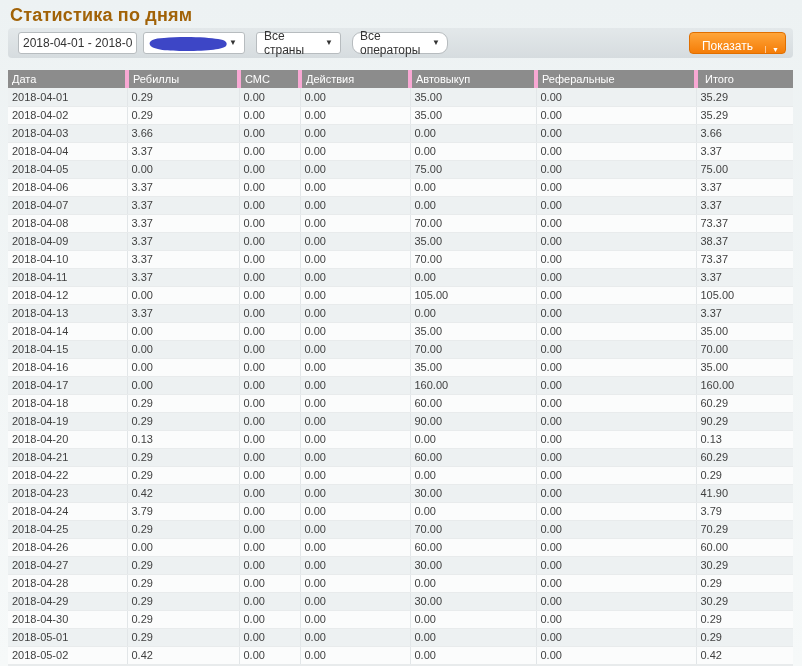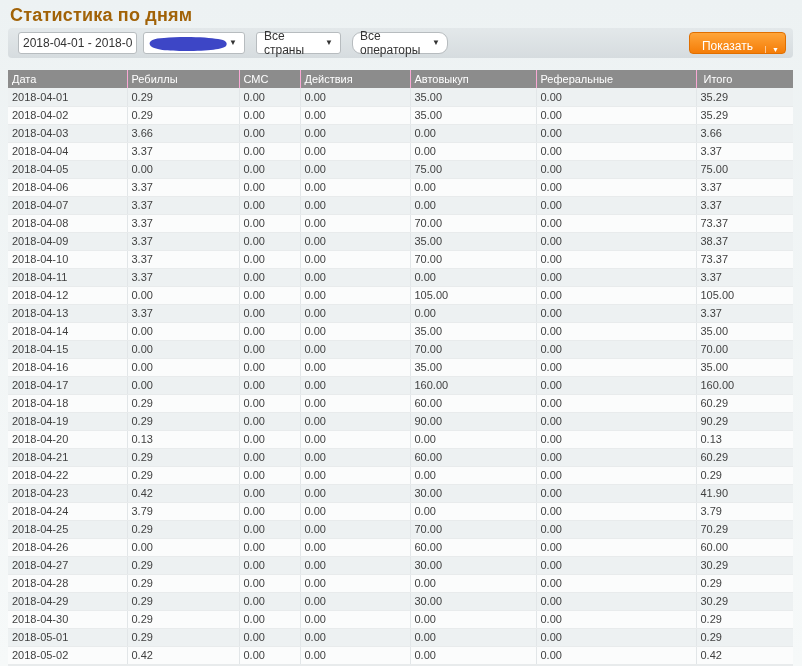--- a/index.html
+++ b/index.html
@@ -62,21 +62,21 @@
   col.c-reb   { width: 112px; }
   col.c-sms   { width: 61px;  }
   col.c-act   { width: 110px; }
   col.c-auto  { width: 126px; }
   col.c-ref   { width: 160px; }
   col.c-total { width: 97px;  }
   th {
     background: #8c8c8c; color: #fff;
     font-size: 11px; font-weight: normal; text-align: left;
     height: 18px; padding: 0 0 0 4px;
-    border-right: 1px solid #f9a8d4;
+    border-right: 4px solid #f9a8d4;
   }
   th:last-child { border-right: none; padding-left: 7px; }
   td {
     font-size: 11px; color: #3f3f3f;
     height: 18px; padding: 0 0 0 4px;
     border-right: 1px solid #e2e6e8;
     border-bottom: 1px solid #e8ebec;
     white-space: nowrap; overflow: hidden;
   }
   td:last-child { border-right: none; }

